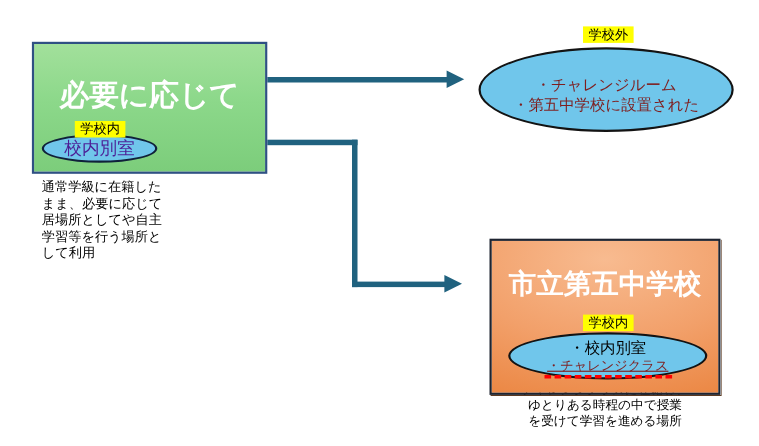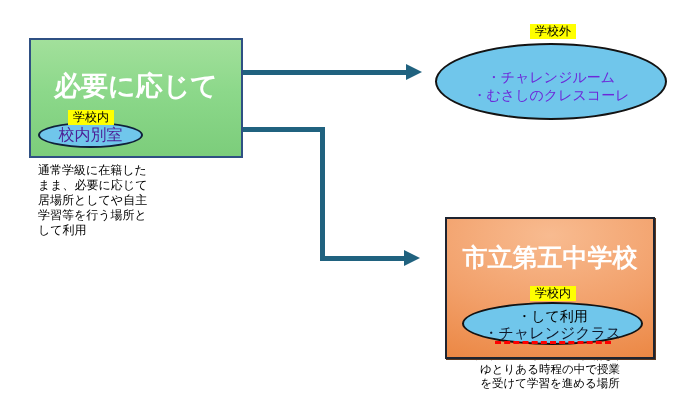--- a/index.html
+++ b/index.html
@@ -45,21 +45,21 @@
   .conn-b{left:320px;top:127px;width:5px;height:134px;}
   .conn-c{left:320px;top:256px;width:85px;height:5px;}
   .conn-head{left:404px;top:250px;}
   
   .out-ellipse{
     position:absolute;left:435px;top:43px;width:232px;height:77px;border-radius:50%;
     background:#70c6eb;border:2px solid #131313;box-sizing:border-box;z-index:1;
     display:flex;flex-direction:column;align-items:center;justify-content:center;
     padding-top:8px;
   }
-  .out-item{font-size:14px;line-height:18px;color:#6d28d9;white-space:nowrap;}
+  .out-item{font-size:14px;line-height:18px;color:#7f1d1d;white-space:nowrap;}
   .out-tag{left:530px;top:24px;}
   .caption-out{
     position:absolute;left:436px;top:131px;width:230px;text-align:center;
     font-size:11.5px;line-height:13px;white-space:pre-line;
   }
   
   .orange-box{
     position:absolute;left:445px;top:187px;width:210px;height:142px;box-sizing:border-box;
     background:radial-gradient(140% 120% at 50% 12%,#f8bb90 0%,#f2a06a 45%,#e87b31 100%);
     border:2px solid #1e2430;z-index:1;box-shadow:1px 1px 0 #5b3a22;margin-top:30px;
@@ -68,21 +68,21 @@
     position:absolute;left:0;top:22px;width:100%;text-align:center;
     color:#ffffff;font-size:25px;font-weight:bold;white-space:nowrap;
   }
   .orange-tag{left:83px;top:67px;}
   .orange-ellipse{
     position:absolute;left:15px;top:83px;width:181px;height:43px;border-radius:50%;
     background:#70c6eb;border:2px solid #131313;box-sizing:border-box;z-index:3;
     text-align:center;padding-top:4px;
   }
   .orange-item1{font-size:14px;line-height:16px;color:#000;white-space:nowrap;}
-  .orange-item2{font-size:15px;line-height:17px;color:#0f172a;white-space:nowrap;}
+  .orange-item2{font-size:12px;line-height:17px;color:#7f1d1d;white-space:nowrap;text-decoration:underline;}
   .red-dash{
     position:absolute;left:48px;top:122px;width:116px;height:0;
     border-top:3px dashed #ff0000;z-index:5;
   }
   .caption-bottom{
     position:absolute;left:434px;top:334px;width:232px;text-align:center;
     font-size:11.5px;line-height:14px;white-space:pre-line;
   }
 </style>
 </head>
@@ -107,28 +107,28 @@
   </div>
   <div class="caption-left">通常学級に在籍した
 まま、必要に応じて
 居場所としてや自主
 学習等を行う場所と
 して利用</div>
 
   <div class="tag out-tag">学校外</div>
   <div class="out-ellipse">
     <div class="out-item">・チャレンジルーム</div>
-    <div class="out-item">・むさしのクレスコーレ</div>
+    <div class="out-item">・第五中学校に設置された</div>
   </div>
 
   <div class="orange-box">
     <div class="orange-title">市立第五中学校</div>
     <div class="tag orange-tag">学校内</div>
     <div class="orange-ellipse">
-      <div class="orange-item1">・して利用</div>
+      <div class="orange-item1">・校内別室</div>
       <div class="orange-item2">・チャレンジクラス</div>
     </div>
     <div class="red-dash"></div>
   </div>
   <div class="caption-bottom">むさしのクレスコーレ
 チャレンジクラスに在籍し、
 ゆとりある時程の中で授業
 を受けて学習を進める場所</div>
 
 </div>

